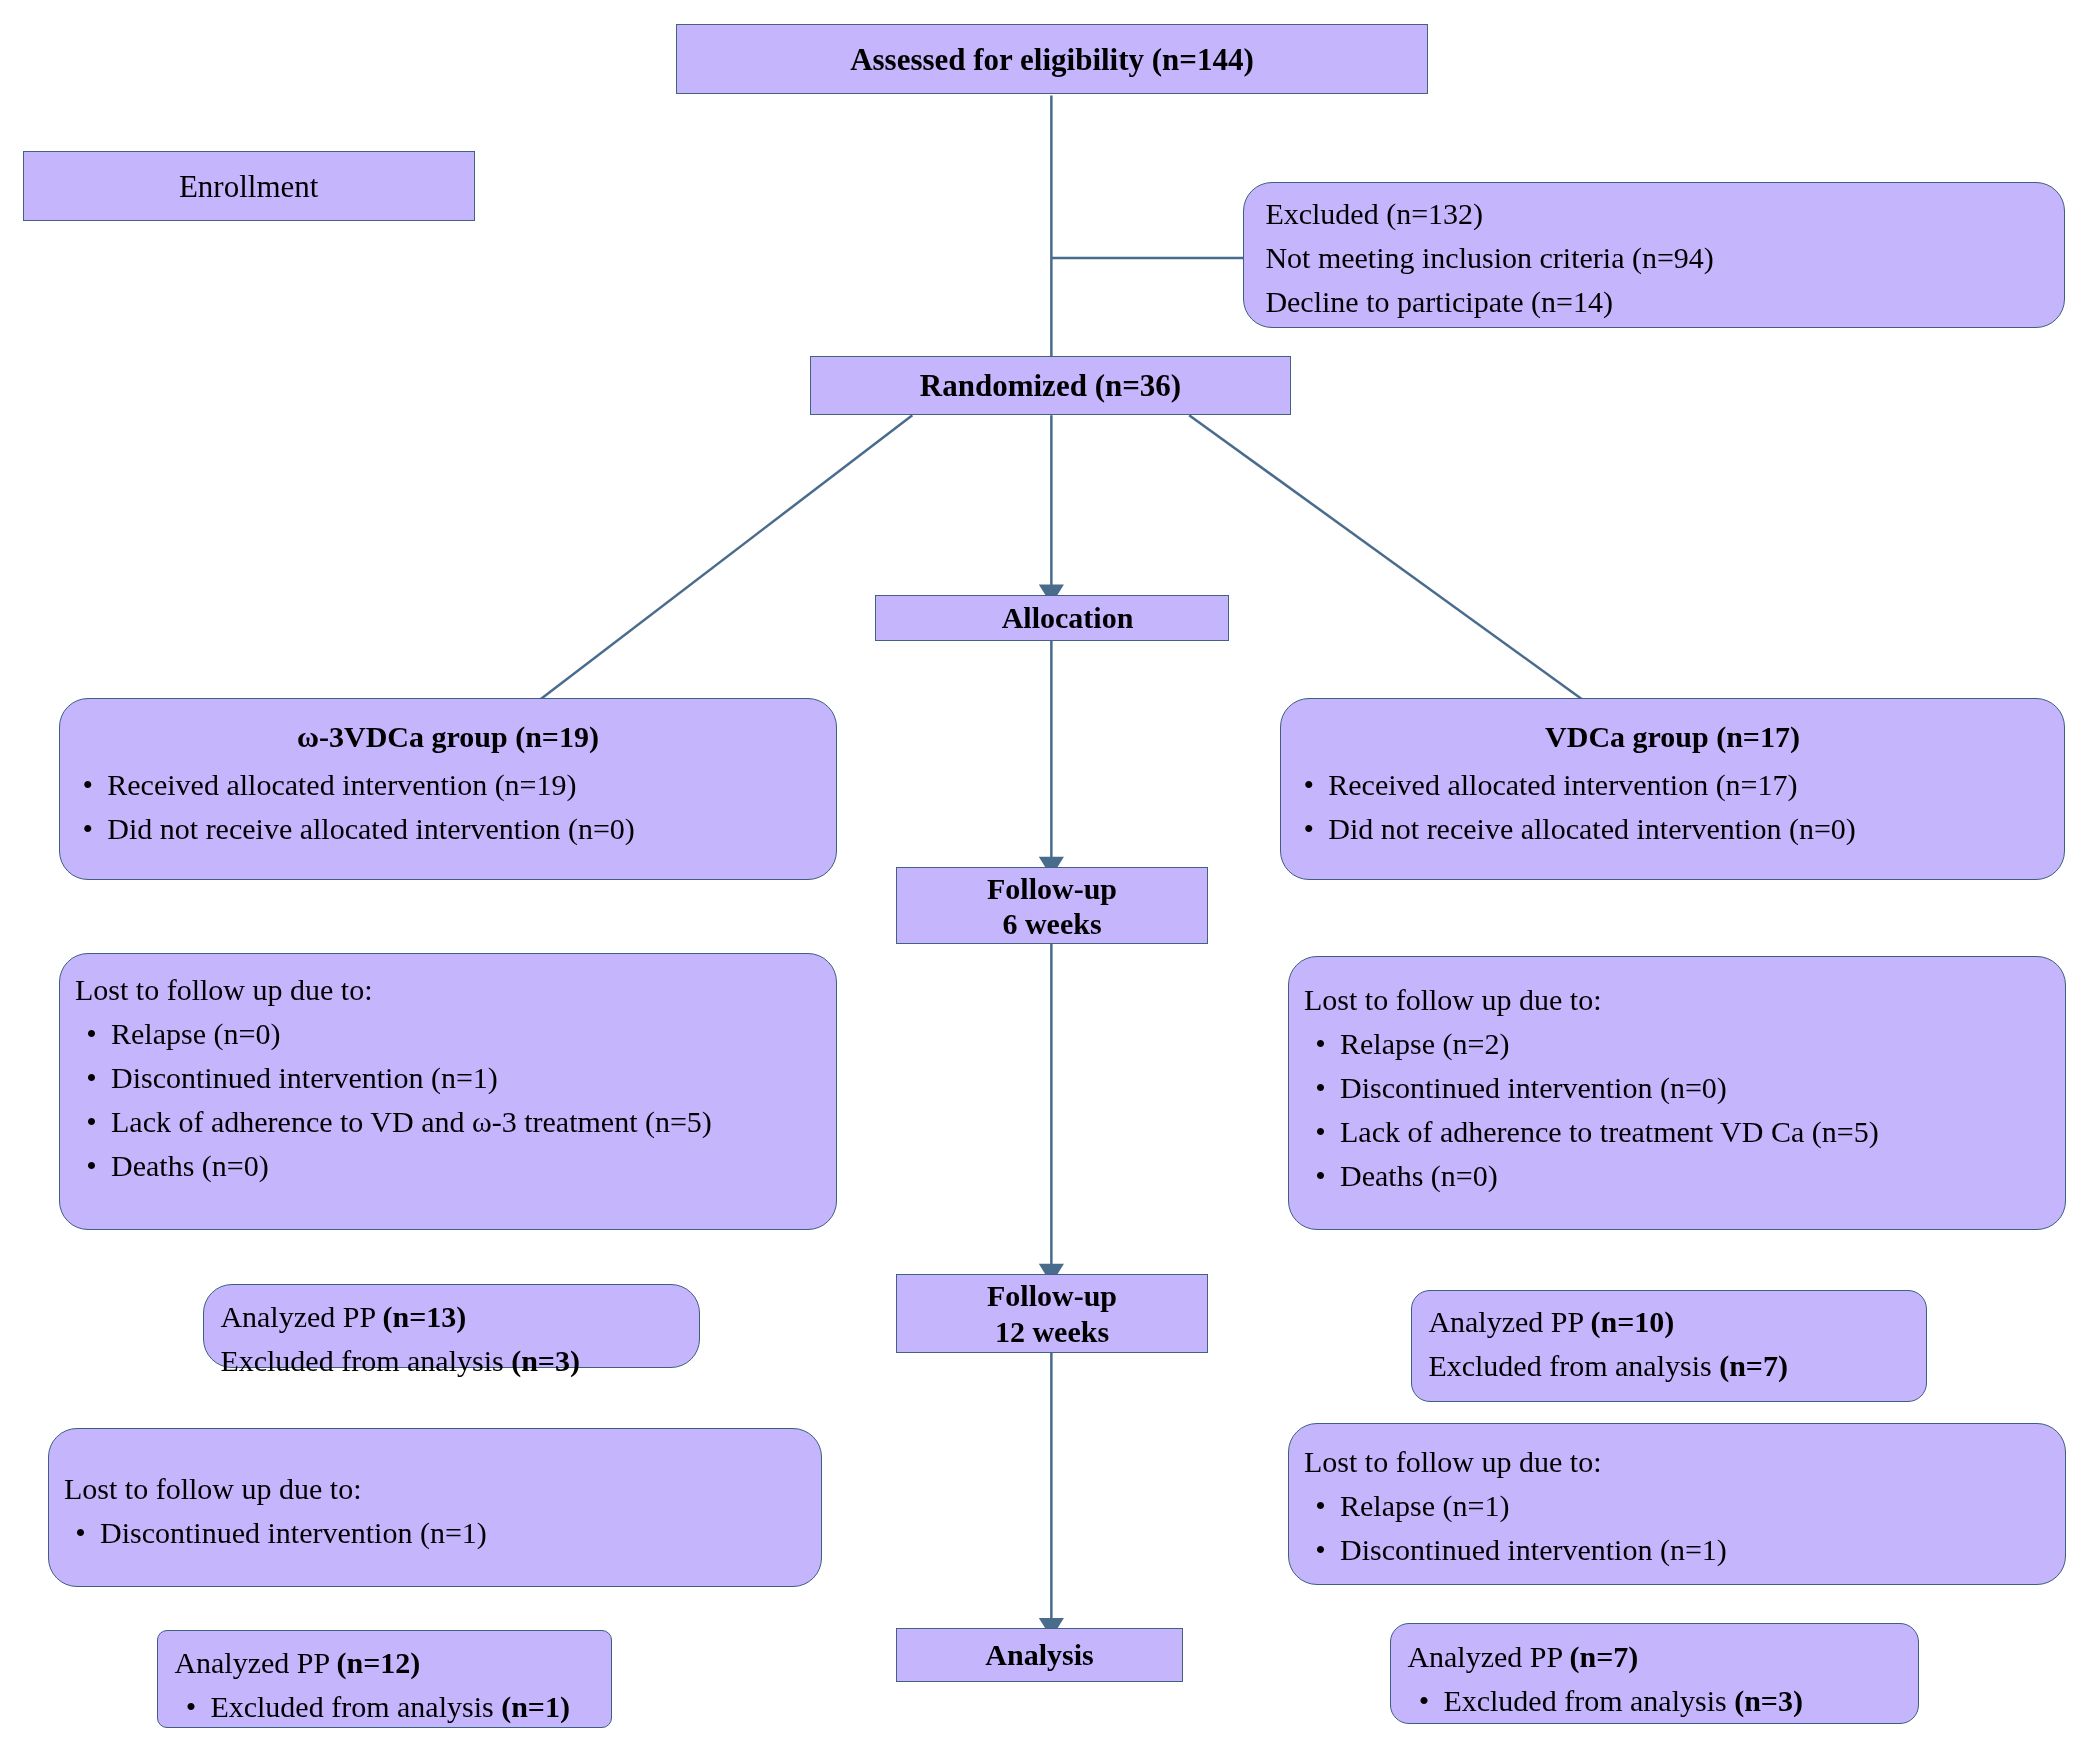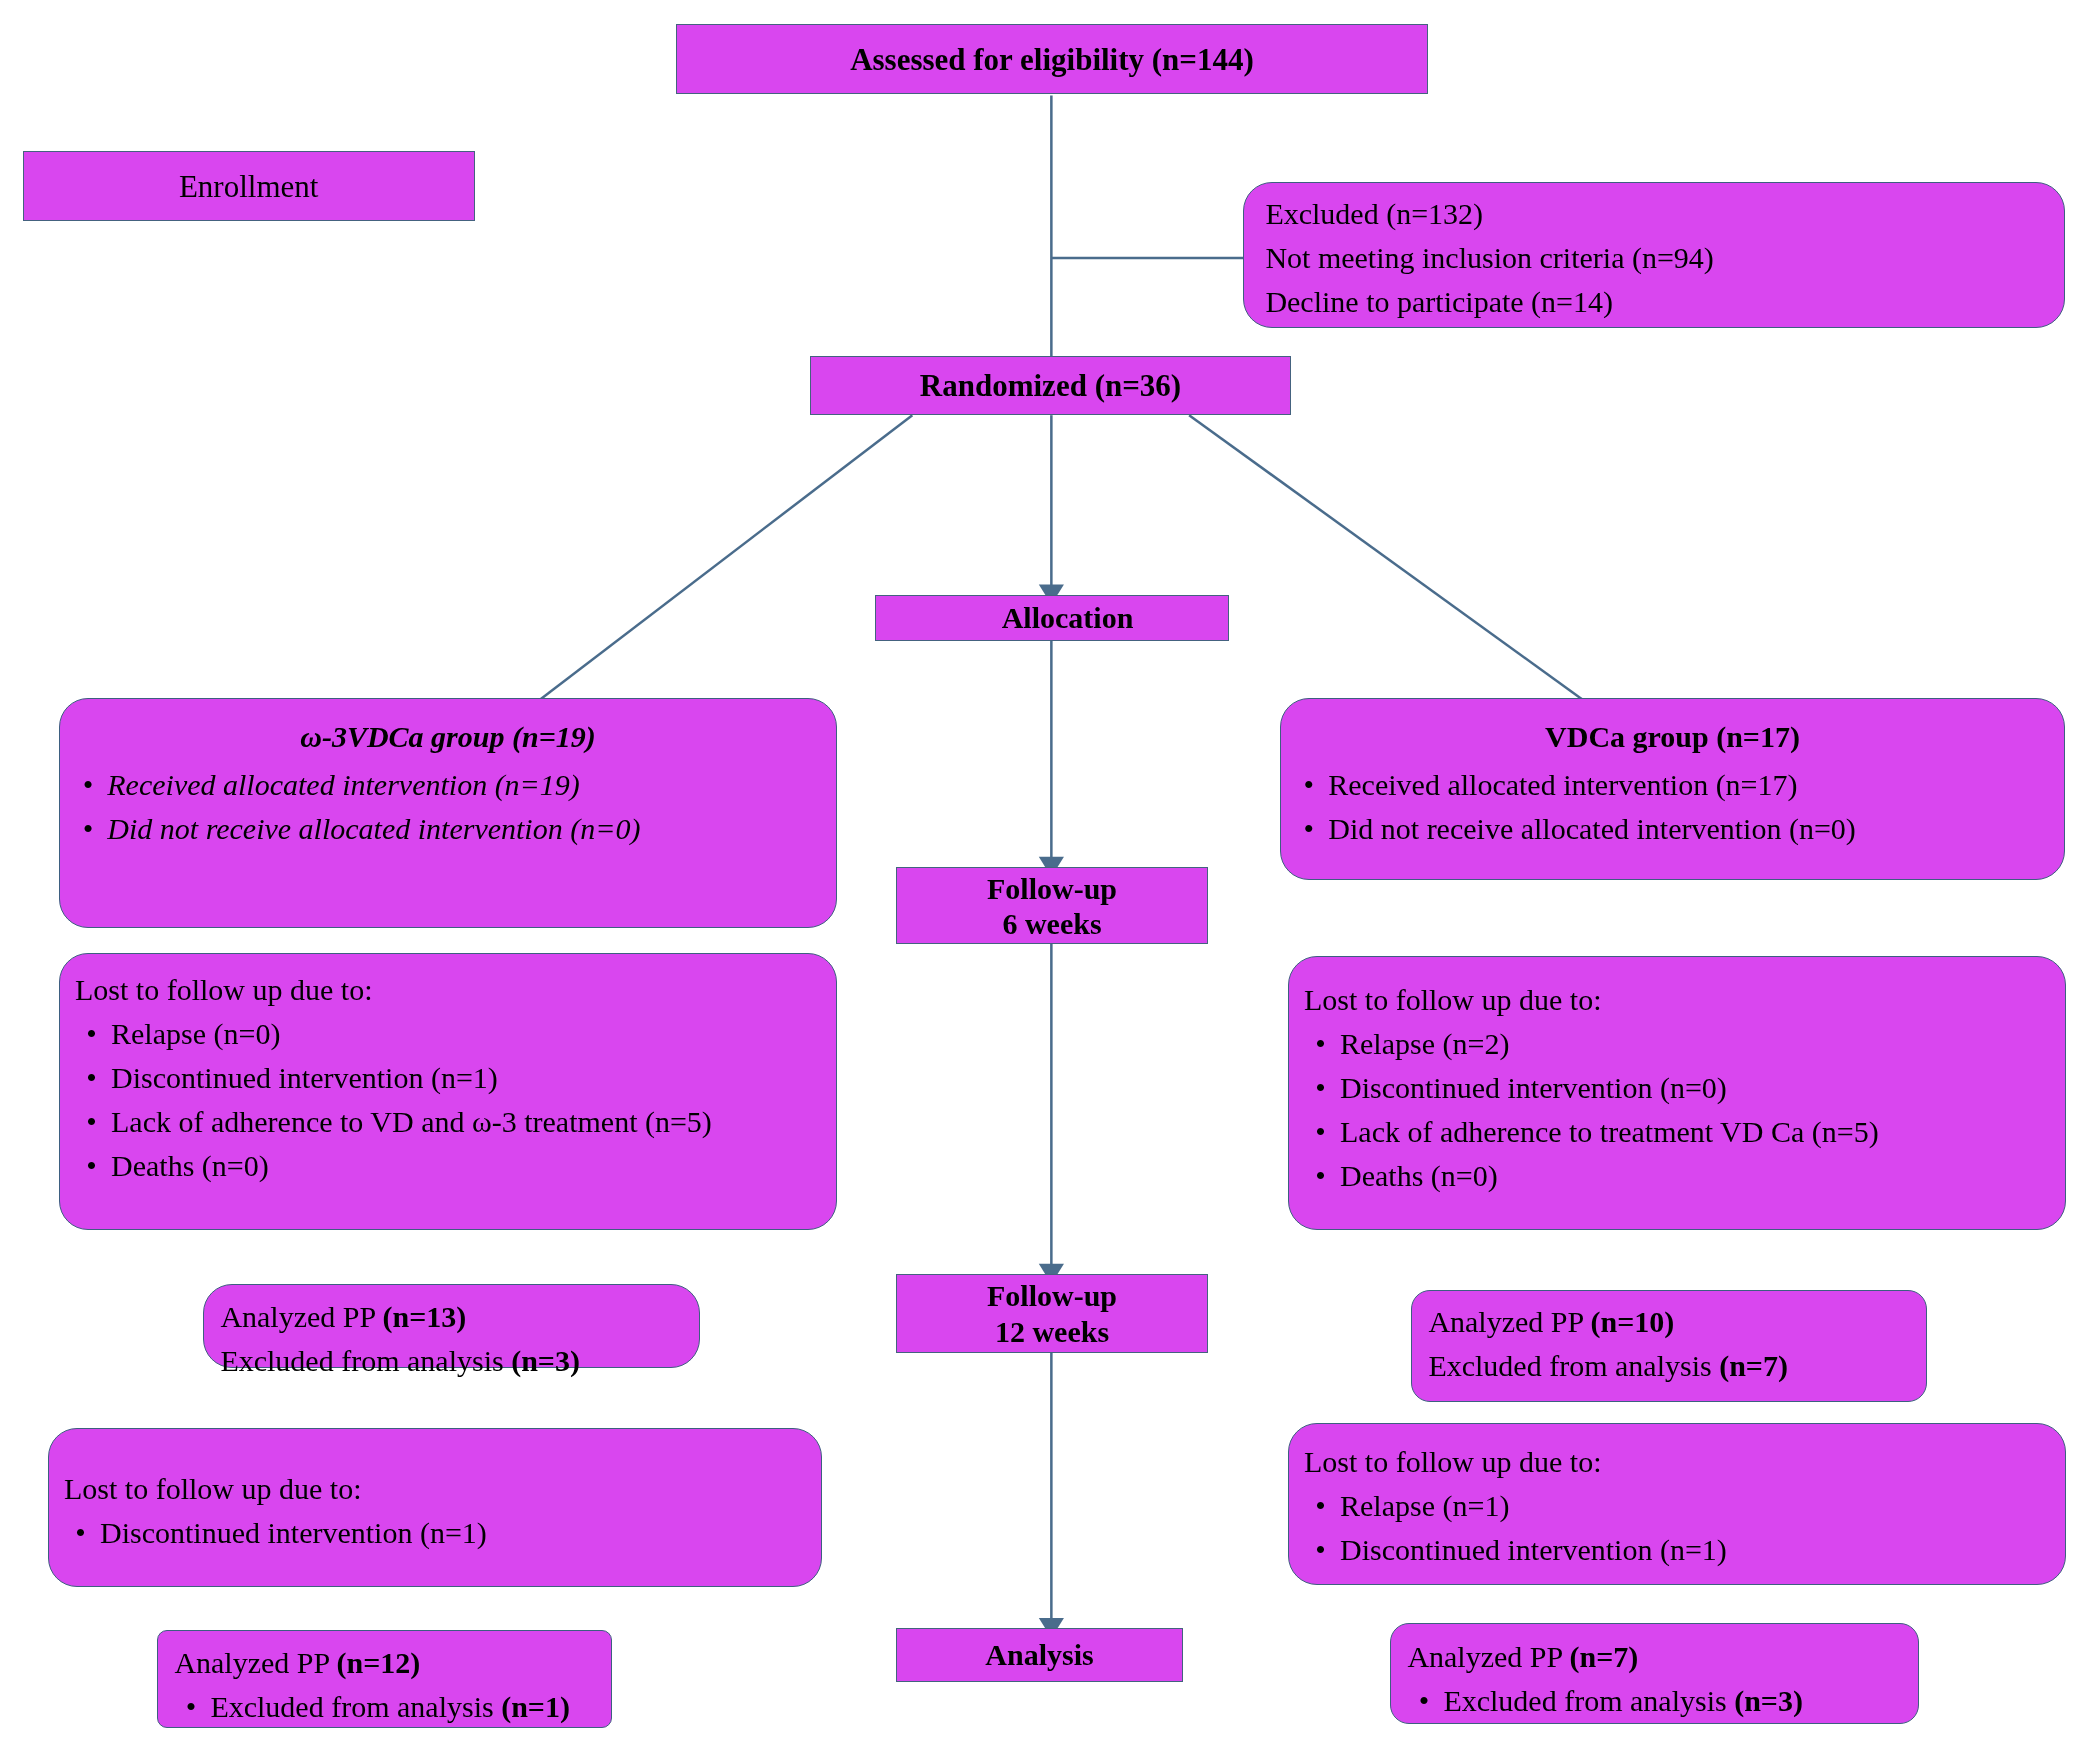--- a/index.html
+++ b/index.html
@@ -1,20 +1,20 @@
 <!DOCTYPE html>
 <html style="font-size:10px"><head>
 <meta charset="utf-8">
 <style>
   html,body{margin:0;padding:0;background:#ffffff;}
   body{font-family:"Liberation Serif","DejaVu Serif",serif;color:#000;}
   #canvas{position:relative;width:2087px;height:1757px;background:#fff;overflow:hidden;}
   #wires{position:absolute;left:0;top:0;width:2087px;height:1757px;pointer-events:none;}
 
-  .box{position:absolute;box-sizing:border-box;background:#d946ef;
+  .box{position:absolute;box-sizing:border-box;background:#c4b5fd;
        border:1.9px solid #3d5f80;}
   .rounded{border-radius:29px;border-color:#3d5f80;}
   .sq{border-radius:0;border-color:#44627f;}
   .ttl{font-weight:bold;text-align:center;}
   .line{white-space:nowrap;}
   ul.bul{list-style:none;margin:0;padding:0;}
   ul.bul>li{position:relative;padding-left:36px;margin:0;}
   ul.bul>li:before{content:"\2022";position:absolute;left:11.3px;top:0;font-size:1em;line-height:inherit;}
   .nb{font-weight:bold;}
   .f48{font-size:30px;line-height:44px;}
@@ -79,21 +79,21 @@
 
   <div class="box sq" style="left:896px;top:1274px;width:312px;height:79px;display:flex;flex-direction:column;align-items:center;justify-content:center;">
     <div class="ttl f48" style="line-height:36px;">Follow-up</div>
     <div class="ttl f48" style="line-height:36px;">12 weeks</div>
   </div>
 
   <div class="box sq" style="left:896px;top:1628px;width:287px;height:54px;display:flex;align-items:center;justify-content:center;">
     <div class="ttl f48">Analysis</div>
   </div>
 
-  <div class="box rounded" style="left:59px;top:698px;width:778px;height:230px;padding:16.4px 11.3px 0 11.3px;font-style:italic;">
+  <div class="box rounded" style="left:59px;top:698px;width:778px;height:182px;padding:16.4px 11.3px 0 11.3px;">
     <div class="ttl f48" style="margin-bottom:3.8px;">ω-3VDCa group (n=19)</div>
     <ul class="bul f48">
       <li>Received allocated intervention (n=19)</li>
       <li>Did not receive allocated intervention (n=0)</li>
     </ul>
   </div>
 
   <div class="box rounded" style="left:59px;top:953px;width:778px;height:277px;padding:14px 15px 0 15px;">
     <div class="f48">Lost to follow up due to:</div>
     <ul class="bul f48">

